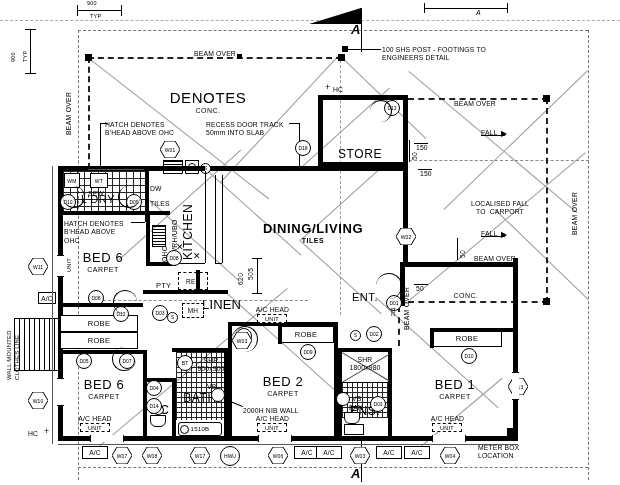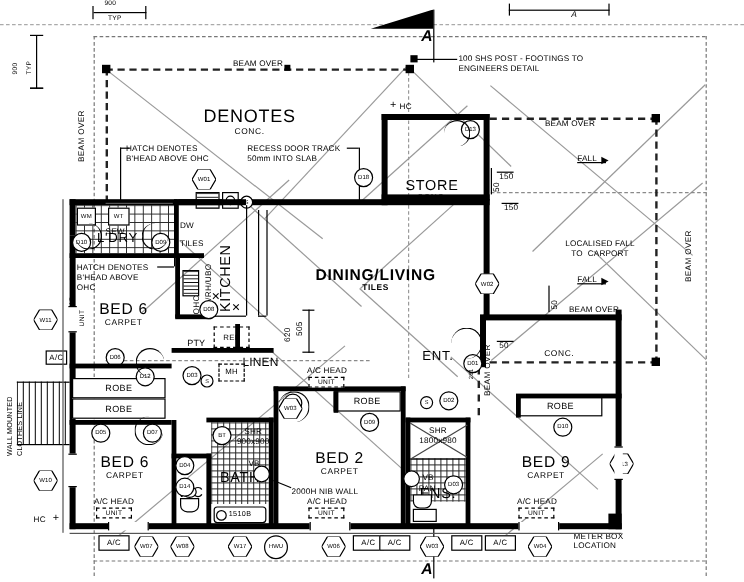--- a/index.html
+++ b/index.html
@@ -412,21 +412,21 @@
     <span>BT</span>
   </div>
   <div class="cir sm" style="left:211px;top:388px;width:14px;height:14px;"></div>
   <div class="bx" style="left:178px;top:422px;width:44px;height:14px;border-radius:3px;">
     <span style="font-size:6px;">1510B</span>
   </div>
   <div class="cir sm" style="left:180px;top:425px;width:9px;height:9px;"></div>
   <div class="cir" style="left:146px;top:398px;">D14</div>
 
   <div class="wall" style="left:143px;top:290px;width:85px;height:4px;"></div>
-  <div class="note" style="left:158px;top:297px;font-size:10px;padding-left:44px;">LINEN</div>
+  <div class="note" style="left:158px;top:297px;font-size:13px;padding-left:44px;">LINEN</div>
   <div class="cir" style="left:152px;top:305px;">D03</div>
   <div class="cir sm" style="left:167px;top:312px;">S</div>
   <div class="bx dash" style="left:182px;top:303px;width:22px;height:15px;">
     <span>MH</span>
   </div>
   <div class="wall" style="left:196px;top:270px;width:4px;height:22px;"></div>
 
   <div class="wall" style="left:228px;top:322px;width:4px;height:118px;"></div>
   <div class="wall" style="left:334px;top:322px;width:4px;height:118px;"></div>
   <div class="wall" style="left:228px;top:322px;width:110px;height:4px;"></div>
@@ -466,21 +466,21 @@
   </div>
   <div class="note" style="left:352px;top:395px;">VB</div>
   <div class="note" style="left:349px;top:404px;">PAN</div>
   <div class="note" style="left:349px;top:424px;">PAN</div>
   <div class="cir sm" style="left:336px;top:392px;width:14px;height:14px;"></div>
   <div class="cir" style="left:370px;top:396px;">D03</div>
   <div class="bx" style="left:344px;top:412px;width:16px;height:12px;border-radius:0 0 6px 6px;"></div>
   <div class="bx" style="left:344px;top:424px;width:20px;height:11px;"></div>
 
   <div class="room" style="left:420px;top:378px;width:70px;">
-    <span class="rn" style="font-size:13px;">BED 9</span>
+    <span class="rn" style="font-size:13px;">BED 1</span>
     <span class="rs">CARPET</span>
   </div>
   <div class="bx robe" style="left:432px;top:330px;width:70px;height:17px;">
     <span>ROBE</span>
   </div>
   <div class="wall" style="left:430px;top:330px;width:4px;height:18px;"></div>
   <div class="wall" style="left:430px;top:328px;width:88px;height:4px;"></div>
   <div class="cir" style="left:461px;top:348px;">D10</div>
   <div class="hex" style="left:508px;top:378px;">
     <svg width="20" height="17" viewBox="0 0 20 17">

